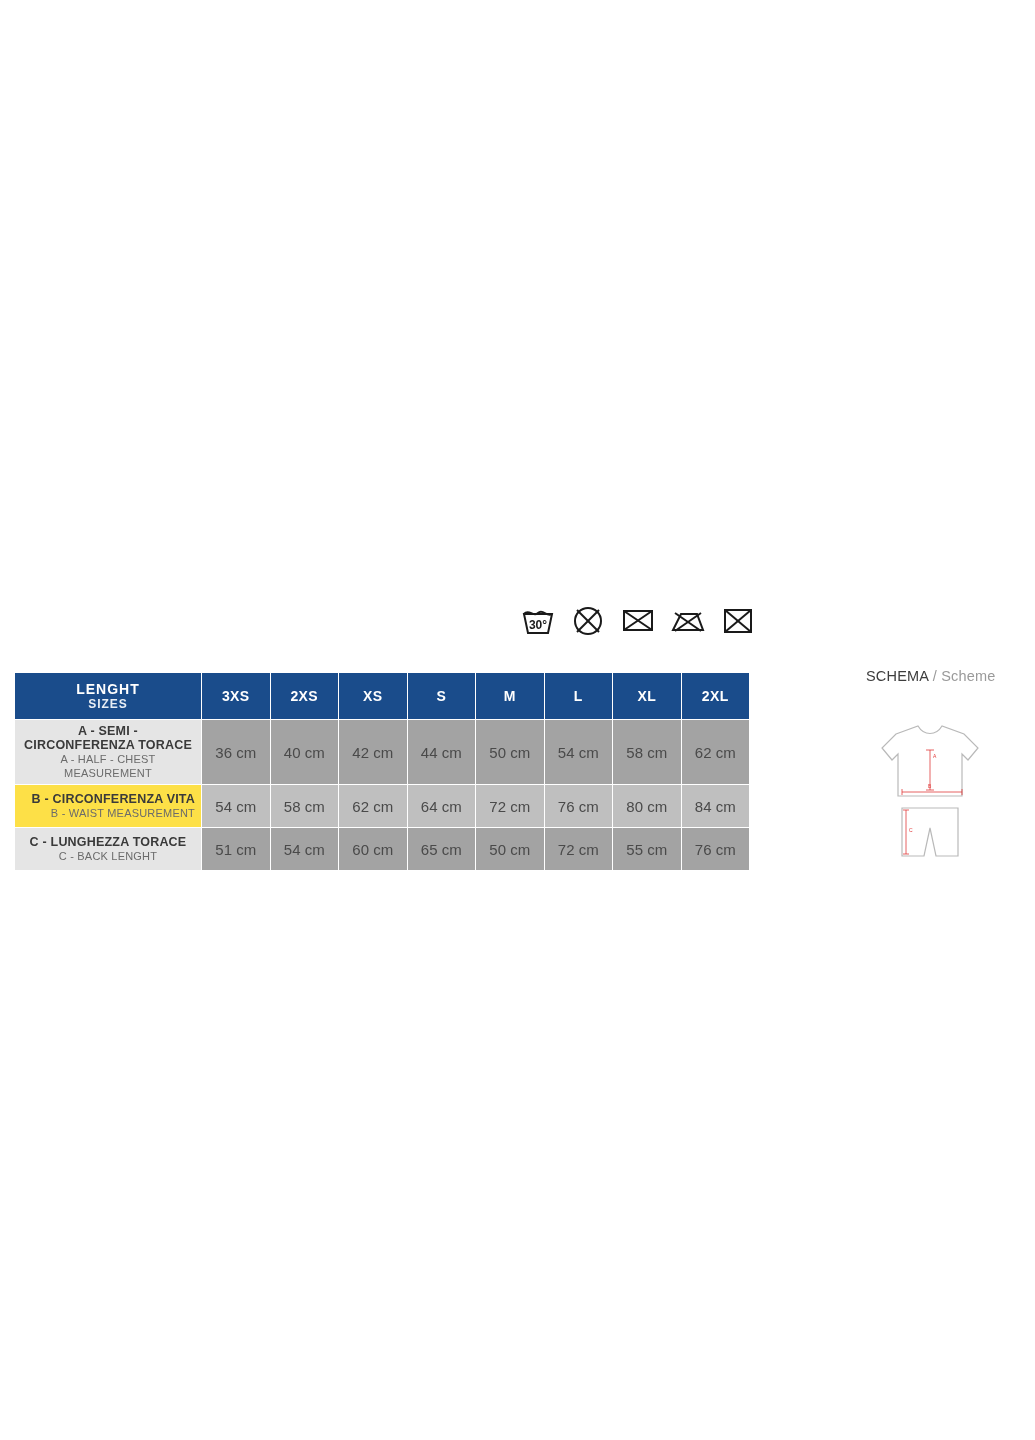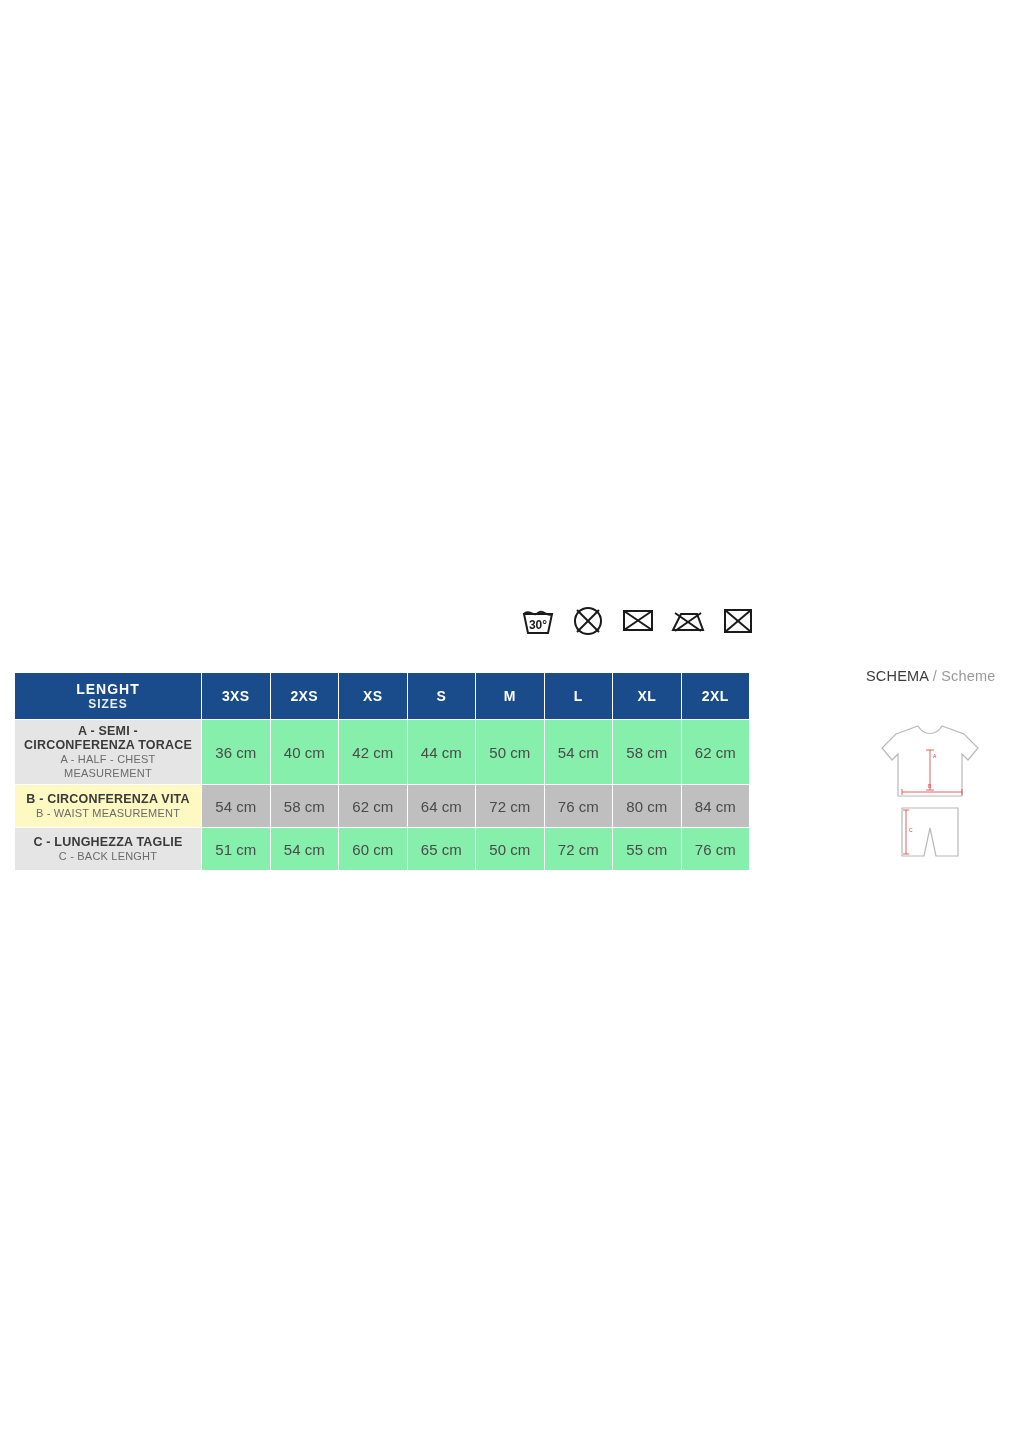--- a/index.html
+++ b/index.html
@@ -77,37 +77,37 @@
     line-height: 14px;
     color: #e8eef5;
   }
   tbody tr { height: 43px; }
   tbody td.row-label {
     background: #e5e5e5;
     text-align: center;
     padding: 4px 6px;
     line-height: 14px;
   }
-  tbody tr.alt td.row-label { background: #fef9c3; }
+  tbody tr.alt td.row-label { background: #fde047; text-align: right; }
   tbody td.row-label .lab-it {
     display: block;
     font-size: 12.5px;
     font-weight: bold;
     color: #3a3a3a;
     letter-spacing: 0.2px;
   }
   tbody td.row-label .lab-en {
     display: block;
     font-size: 11px;
     font-weight: normal;
     color: #6b6b6b;
     letter-spacing: 0.2px;
   }
   tbody td.val {
-    background: #86efac;
+    background: #a3a3a3;
     font-size: 15px;
     color: #4a4a4a;
   }
   tbody tr.alt td.val { background: #bfbfbf; }
 
   
   .scheme {
     position: absolute;
     left: 866px;
     top: 668px;
@@ -220,21 +220,21 @@
         <td class="val">62 cm</td>
         <td class="val">64 cm</td>
         <td class="val">72 cm</td>
         <td class="val">76 cm</td>
         <td class="val">80 cm</td>
         <td class="val">84 cm</td>
       </tr>
 
       <tr>
         <td class="row-label">
-          <span class="lab-it">C - LUNGHEZZA TAGLIE</span>
+          <span class="lab-it">C - LUNGHEZZA TORACE</span>
           <span class="lab-en">C - BACK LENGHT</span>
         </td>
         <td class="val">51 cm</td>
         <td class="val">54 cm</td>
         <td class="val">60 cm</td>
         <td class="val">65 cm</td>
         <td class="val">50 cm</td>
         <td class="val">72 cm</td>
         <td class="val">55 cm</td>
         <td class="val">76 cm</td>

